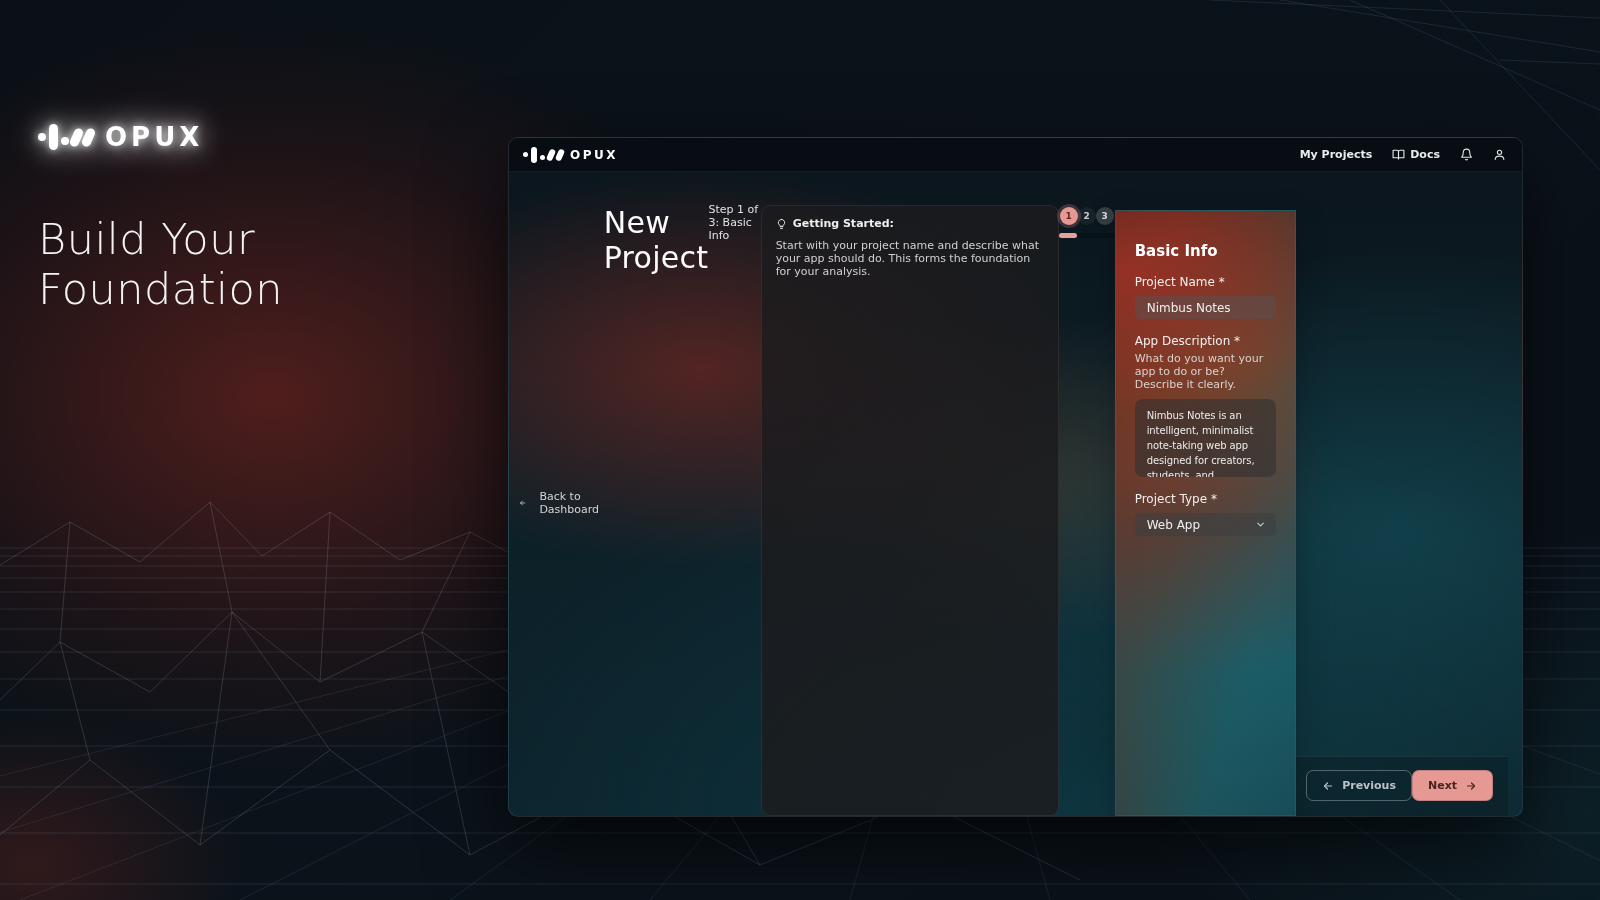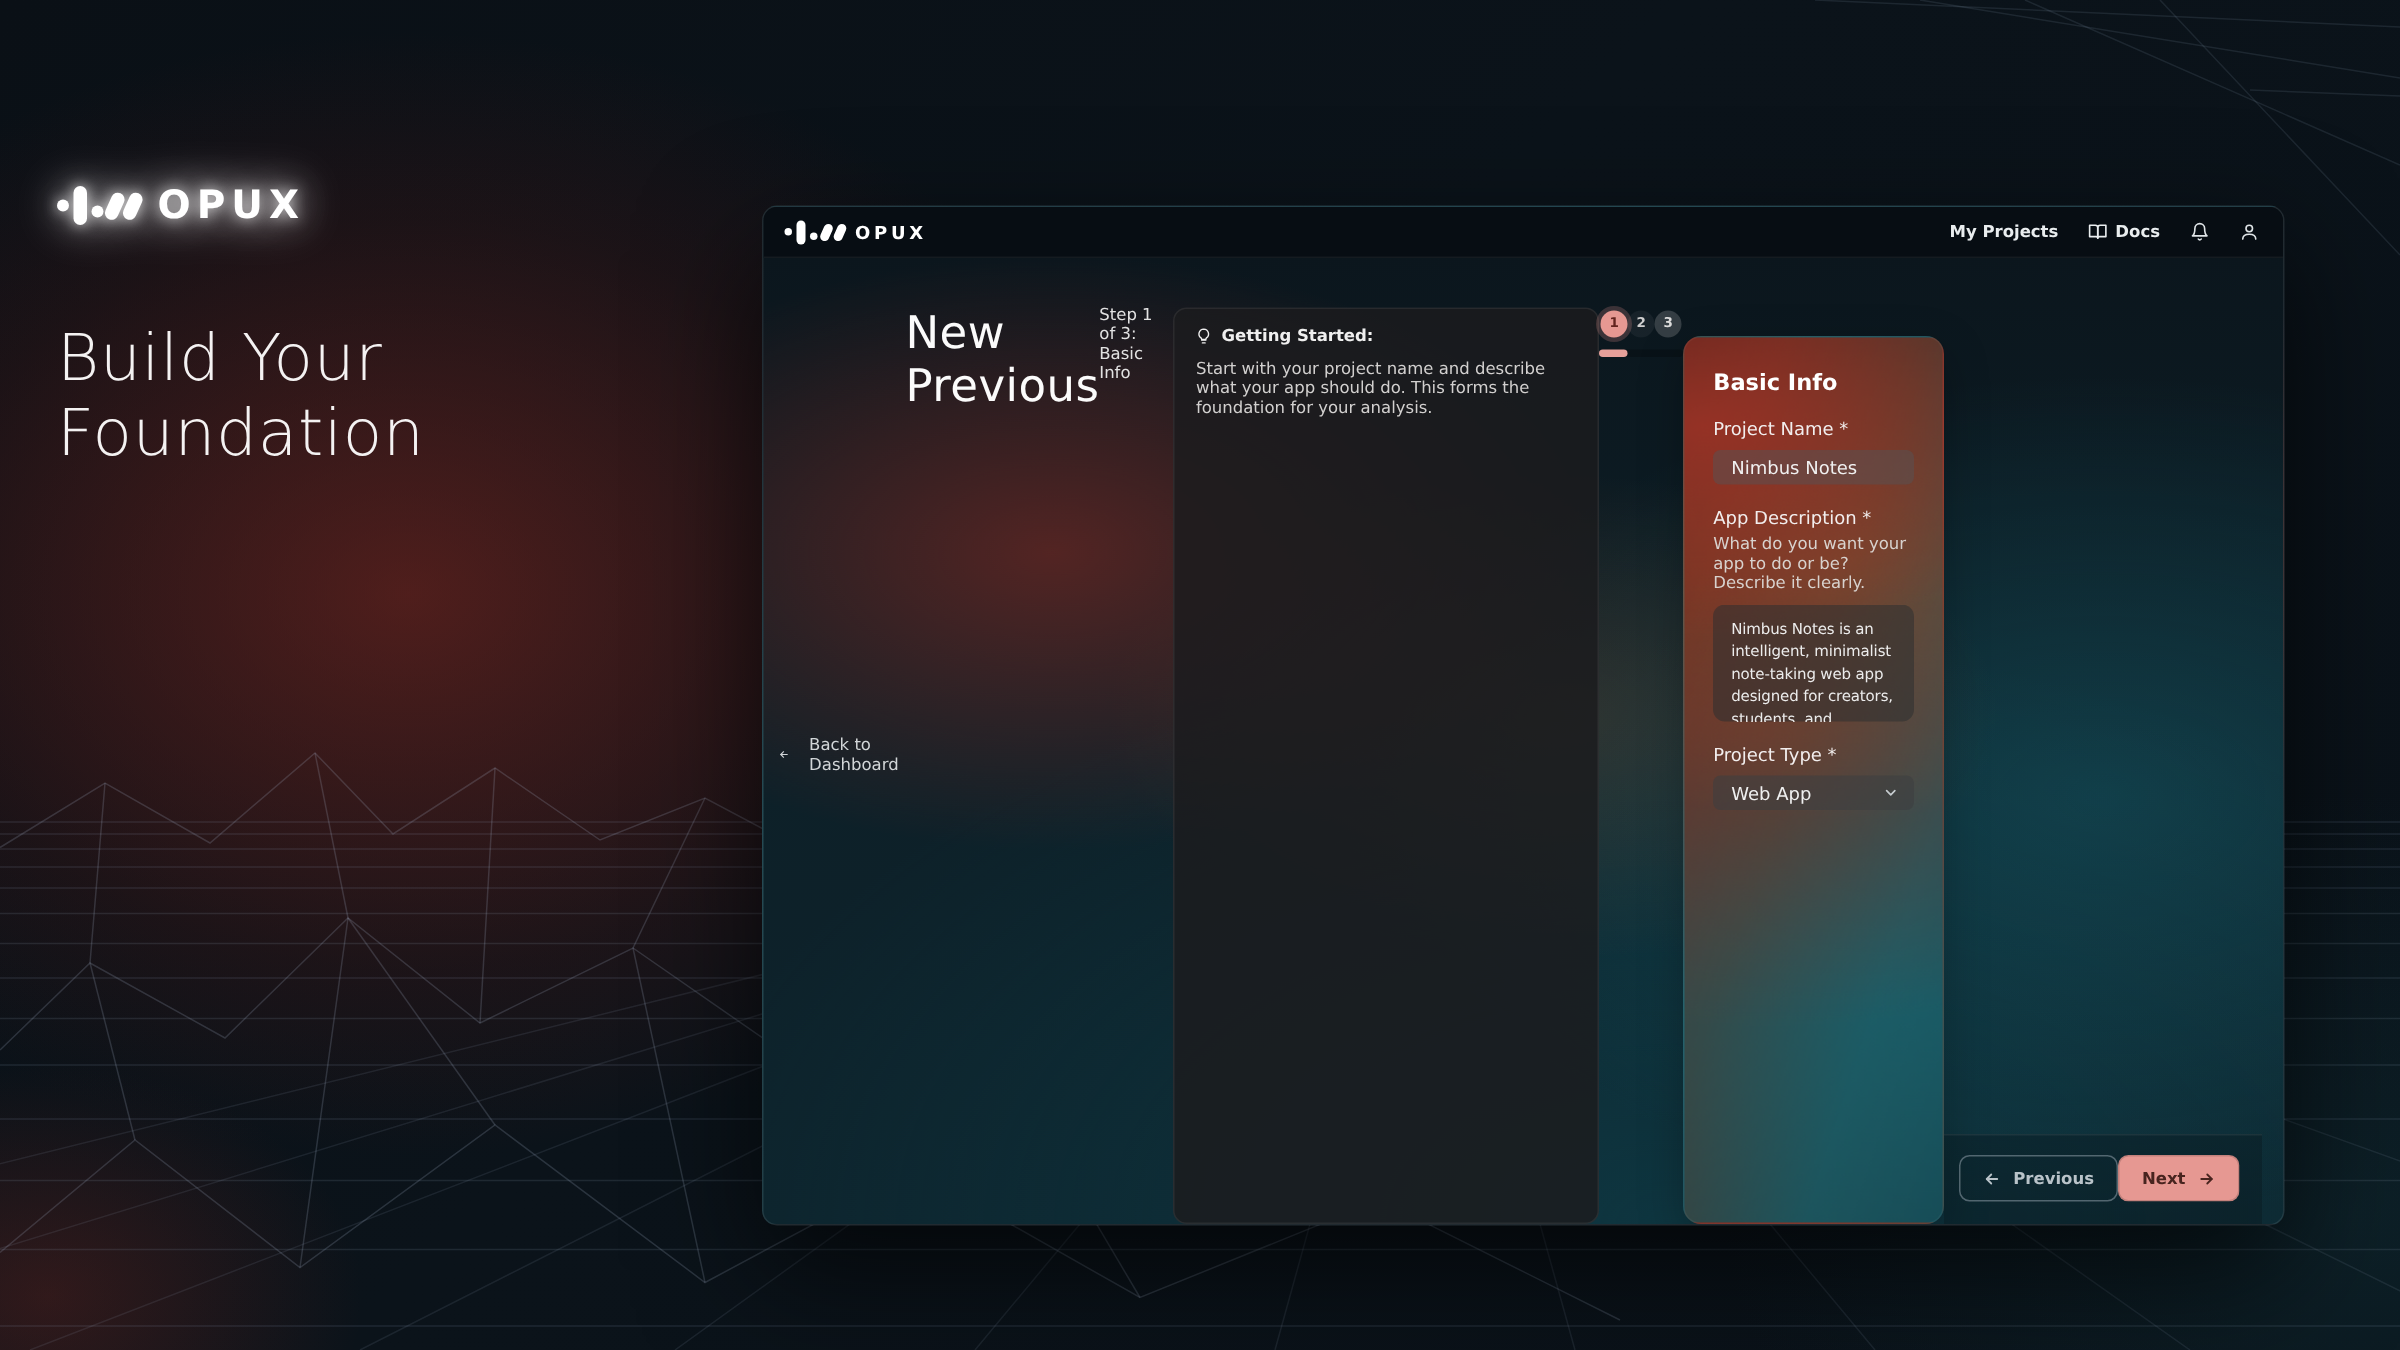--- a/index.html
+++ b/index.html
@@ -72,21 +72,21 @@
   .progress-wrap { margin-top:17px; }
   .steps-row { display:flex; justify-content:space-between; align-items:center; padding:0 1px; }
   .step-circle { width:18px; height:18px; border-radius:50%; display:flex; align-items:center;
     justify-content:center; font-size:9px; font-weight:600; }
   .step-c1 { background:#e69892; color:#63241f; box-shadow:0 0 0 3px rgba(230,152,146,0.22); }
   .step-c2 { background:rgba(255,255,255,0.05); color:#cfcfcf; }
   .step-c3 { background:rgba(82,88,94,0.6); color:#dcdcdc; }
   .progress-track { margin-top:8px; height:5px; border-radius:3px; background:rgba(8,14,18,0.55); }
   .progress-fill { height:100%; width:33%; background:#e6a09a; border-radius:3px; }
 
-  .form-card { margin-top:34px; border-radius:12px; padding:21px 19px 23px;
+  .form-card { margin-top:20px; border-radius:0; padding:31px 19px 23px;
     border:1px solid rgba(255,255,255,0.05);
     background:
       radial-gradient(ellipse 430px 240px at 7% 10%, rgba(158,50,38,0.85), transparent 60%),
       radial-gradient(ellipse 560px 300px at 30% 45%, rgba(142,56,36,0.45), transparent 65%),
       radial-gradient(ellipse 520px 280px at 60% 25%, rgba(192,112,56,0.32), transparent 62%),
       radial-gradient(ellipse 720px 420px at 95% 75%, rgba(26,108,120,0.55), transparent 72%),
       linear-gradient(108deg,#4d201b 0%,#57271f 18%,#44352c 45%,#1d4b52 75%,#15404a 100%);
     box-shadow:0 10px 30px rgba(0,0,0,0.25); }
   .card-title { font-size:15px; font-weight:600; color:#ffffff; }
   .field-label { margin:15px 0 7px; font-size:12px; font-weight:400; color:#f2eeee; }
@@ -228,21 +228,21 @@
   <div class="win-body">
 
     <span class="back-link">
       <svg class="icon-svg" width="12" height="12" viewBox="0 0 24 24" fill="none" stroke="#d2d6d8" stroke-width="2.4" stroke-linecap="round" stroke-linejoin="round">
           <path d="M19 12H5"></path>
           <path d="M11 18l-6-6 6-6"></path>
         </svg>
       <span>Back to Dashboard</span>
     </span>
 
-    <h2 class="page-title">New Previous</h2>
+    <h2 class="page-title">New Project</h2>
     <div class="step-label">Step 1 of 3: Basic Info</div>
 
     <div class="tip-box">
       <div class="tip-title">
         <svg class="icon-svg" width="11" height="12" viewBox="0 0 24 24" fill="none" stroke="#efefef" stroke-width="2" stroke-linecap="round" stroke-linejoin="round">
             <path d="M9 18h6"></path>
             <path d="M10 22h4"></path>
             <path d="M12 2a7 7 0 0 1 4 12.7c-.6.5-1 1.3-1 2.3h-6c0-1-.4-1.8-1-2.3A7 7 0 0 1 12 2z"></path>
           </svg>
         <span>Getting Started:</span>

